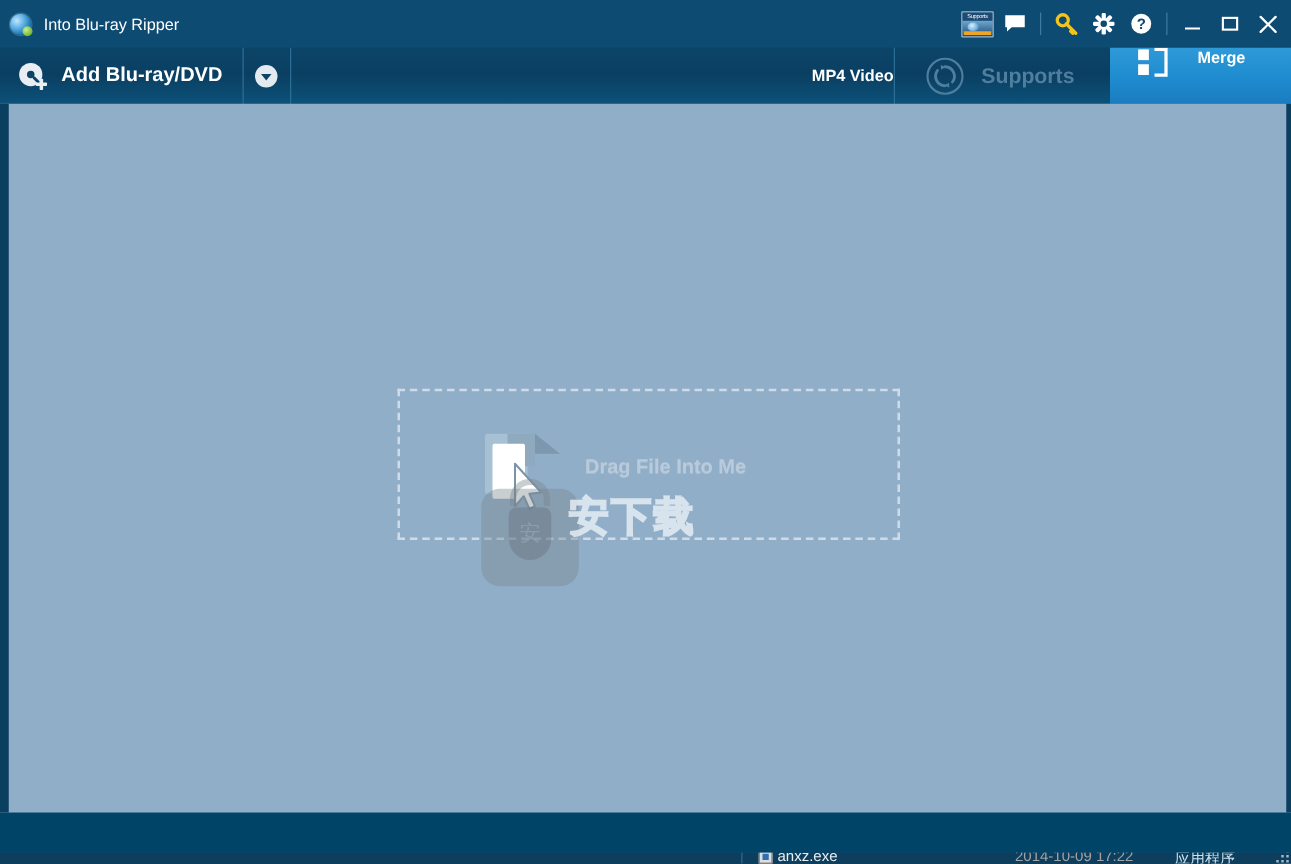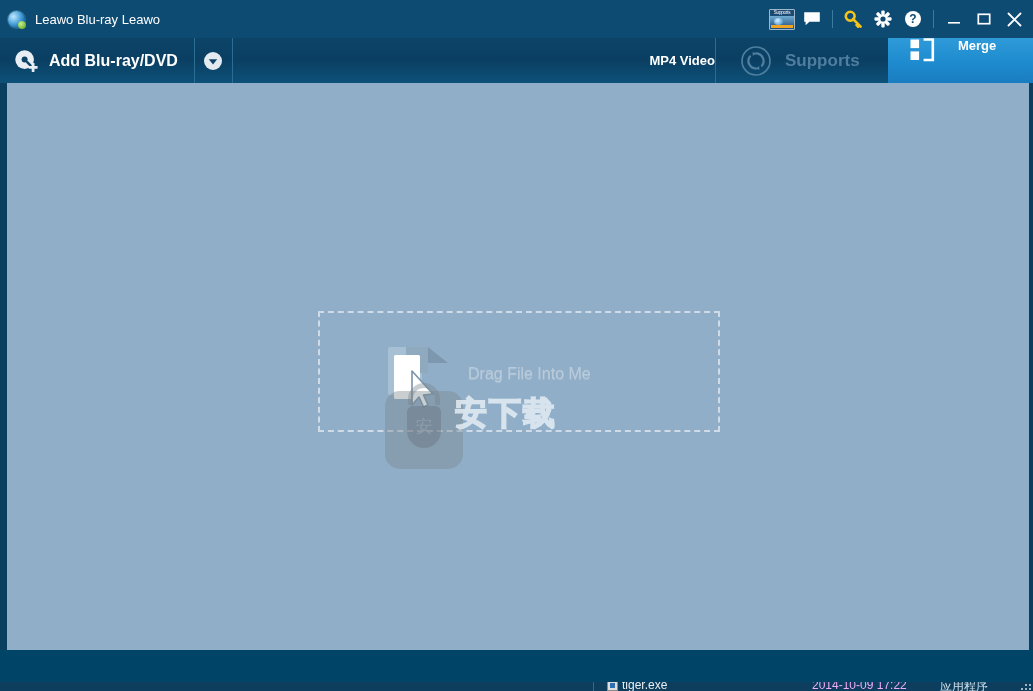--- a/index.html
+++ b/index.html
@@ -91,21 +91,21 @@
   #behind-taskbar .tb-app-label {
     font-size: 12px;
     color: #e9eef2;
     white-space: nowrap;
   }
   #behind-taskbar .tb-clock {
     position: absolute;
     left: 812px;
     top: 1px;
     font-size: 12px;
-    color: #f0abfc;
+    color: #a3a3a3;
     white-space: nowrap;
   }
   #behind-taskbar .tb-lang {
     position: absolute;
     left: 940px;
     top: 1px;
     font-size: 12px;
     color: #cfe0ea;
     white-space: nowrap;
   }
@@ -353,21 +353,21 @@
     left: 66px;
     top: 26px;
     width: 74px;
     height: 72px;
   }
   #drop-zone-label {
     position: absolute;
     left: 148px;
     top: 52px;
     font-size: 16px;
-    font-weight: normal;
+    font-weight: bold;
     color: #b9cbda;
     white-space: nowrap;
     text-shadow: 0 1px 0 rgba(255,255,255,.18);
   }
 
   
   #watermark {
     position: absolute;
     left: 378px;
     top: 308px;
@@ -479,21 +479,21 @@
   <span class="behind-fragment" style="top:404px"></span>
   <span class="behind-fragment" style="top:424px"></span>
   <span class="behind-fragment" style="top:442px"></span>
 </div>
 
 <div id="behind-taskbar">
   <div id="behind-taskbar-inner">
     <span class="tb-sep"></span>
     <span class="tb-app">
       <span class="tb-app-ico"></span>
-      <span class="tb-app-label">tiger.exe</span>
+      <span class="tb-app-label">anxz.exe</span>
     </span>
     <span class="tb-clock">2014-10-09 17:22</span>
     <span class="tb-lang">应用程序</span>
   </div>
 </div>
 
 <div id="resize-grip">
   <i style="right:0;bottom:0"></i>
     <i style="right:4px;bottom:0"></i>
     <i style="right:8px;bottom:0"></i>
@@ -501,21 +501,21 @@
     <i style="right:4px;bottom:4px"></i>
   <i style="right:0;bottom:8px"></i>
 </div>
 
 <div id="app-window">
 
   <div id="title-bar">
 
     <span id="app-icon"></span>
 
-    <span id="app-title">Leawo Blu-ray Leawo</span>
+    <span id="app-title">Into Blu-ray Ripper</span>
 
     <div id="title-actions">
 
       <div class="tb-btn">
         <span id="supports-banner">
           <span class="sb-text">Supports</span>
           <span class="sb-disc"></span>
           <span class="sb-bar"></span>
         </span>
       </div>

